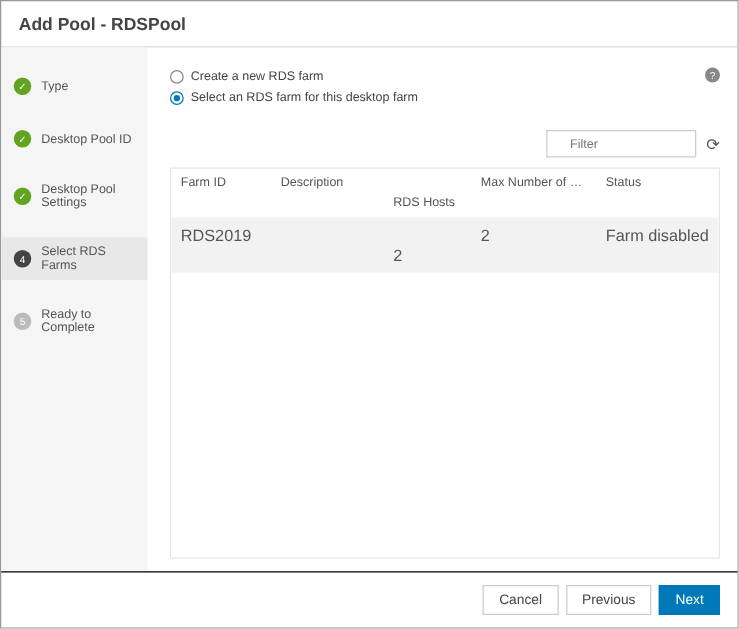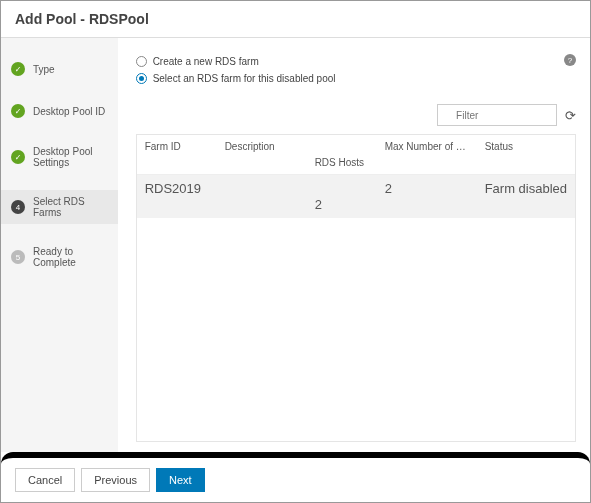--- a/index.html
+++ b/index.html
@@ -32,21 +32,21 @@
 .tbody { flex: 1; overflow-y: scroll; background: #fff; }
 .tr { display: flex; background: #f2f2f2; }
 .td { padding: 6px 8px; font-size: 13px; color: #555; white-space: nowrap; overflow: hidden; text-overflow: ellipsis; }
 .c1 { width: 80px; }
 .c2 { width: 90px; }
 .c3 { width: 70px; margin-top: 16px; }
 .c4 { width: 100px; }
 .c5 { flex: 1; }
 .tbody::-webkit-scrollbar { width: 14px; }
 .tbody::-webkit-scrollbar-thumb { background: #ccc; }
-.footer { padding: 10px 14px; display: flex; justify-content: flex-start; gap: 6px; border-top: 6px solid #000000; border-radius: 12px; }
+.footer { padding: 10px 14px; display: flex; justify-content: flex-end; gap: 6px; border-top: 1px solid #000000; }
 .btn { border: 1px solid #ccc; background: #fff; padding: 5px 12px; font-size: 11px; color: #444; cursor: pointer; }
 .btn.primary { background: #0079b8; border-color: #0079b8; color: #fff; }
 </style>
 </head>
 <body>
 
 <div class="dialog">
   <div class="header">
     <span>Add Pool - RDSPool</span>
   </div>
@@ -74,21 +74,21 @@
       </div>
     </div>
     <div class="main">
       <div class="help-icon">?</div>
       <div class="radio-row">
         <span class="radio"></span>
         <span>Create a new RDS farm</span>
       </div>
       <div class="radio-row">
         <span class="radio selected"></span>
-        <span>Select an RDS farm for this disabled pool</span>
+        <span>Select an RDS farm for this desktop farm</span>
       </div>
       <div class="filter-row">
         <div class="filter-wrap">
           <span class="filter-icon">▾</span>
           <input class="filter-input" placeholder="Filter" style="">
         </div>
         <span class="refresh">⟳</span>
       </div>
       <div class="table">
         <div class="thead">

